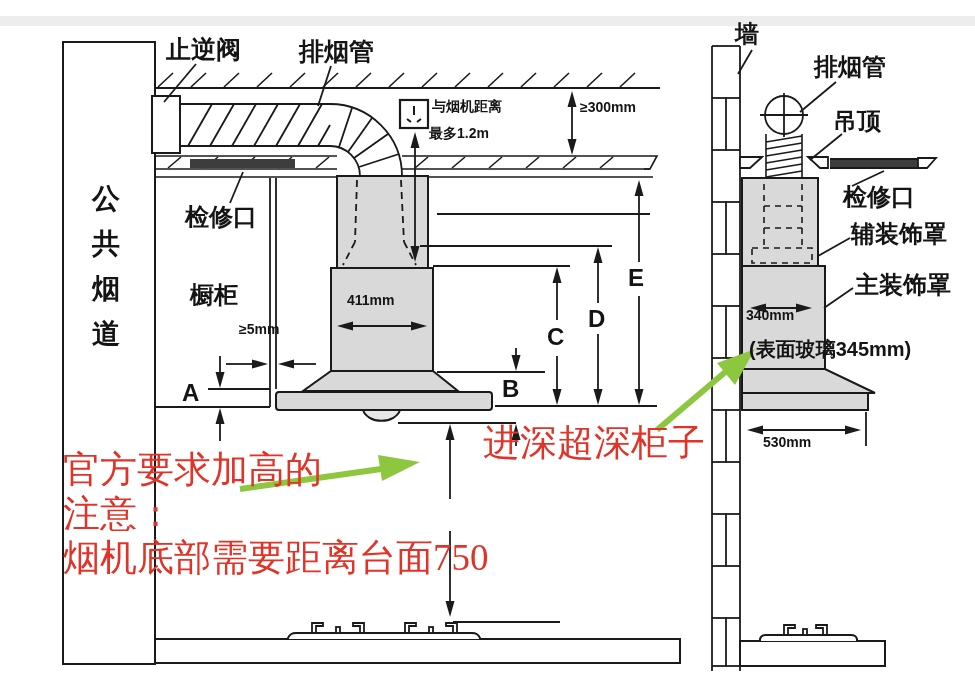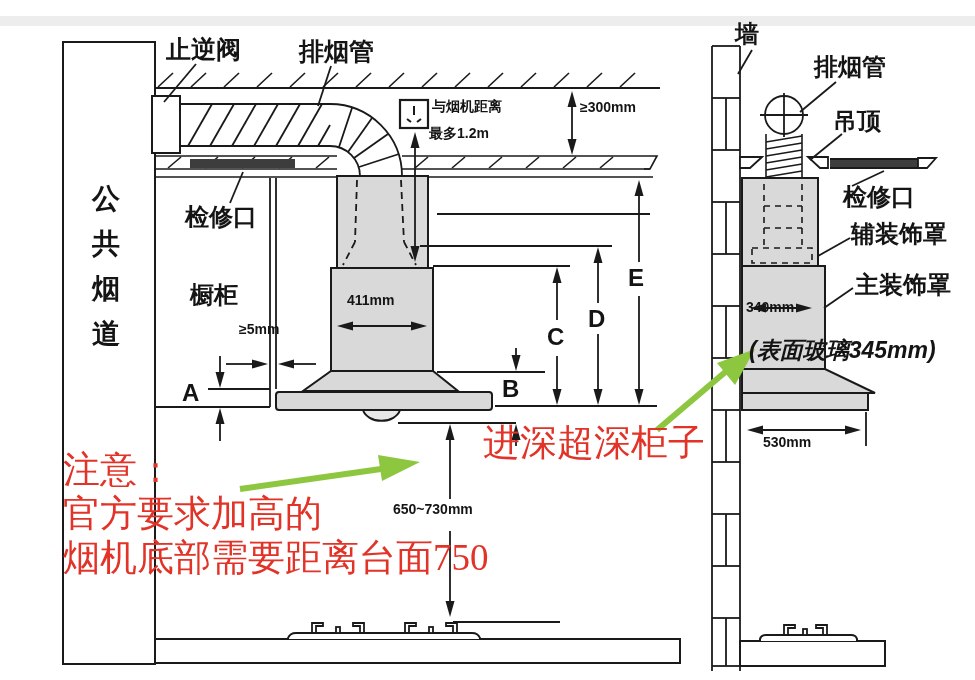--- a/index.html
+++ b/index.html
@@ -4,21 +4,21 @@
 <style>
   html,body{margin:0;padding:0;background:#fff;}
   #stage{position:relative;width:975px;height:680px;background:#fff;overflow:hidden;
          font-family:"Liberation Sans",sans-serif;margin-top:16px;}
   #topstrip{position:absolute;left:0;top:0;width:975px;height:10px;background:#ededed;}
   svg{position:absolute;left:0;top:0;}
   .lbl{position:absolute;font-weight:bold;font-size:14px;color:#141414;white-space:nowrap;
        line-height:1.1;}
   .fs24{font-size:24px;}
   .fs25{font-size:25px;}
-  .fs18{font-size:23px;font-style:italic;}
+  .fs18{font-size:20px;}
   .dimletter{font-size:24px;font-weight:bold;}
   .vtext{width:30px;word-break:break-all;white-space:normal;font-size:28px;line-height:45px;
          text-align:center;}
   .red{position:absolute;color:#e23328;font-family:"Liberation Serif",serif;font-weight:normal;
        font-size:37px;line-height:44px;white-space:nowrap;}
 </style>
 </head>
 <body>
 
 <div id="stage">
@@ -303,34 +303,33 @@
 <div class="lbl" style="left:580px;top:84px">≥300mm</div>
 <div class="lbl fs24" style="left:185px;top:188px">检修口</div>
 <div class="lbl fs24" style="left:190px;top:266px">橱柜</div>
 <div class="lbl" style="left:239px;top:306px">≥5mm</div>
 <div class="lbl" style="left:347px;top:277px">411mm</div>
 <div class="lbl dimletter" style="left:182px;top:364px">A</div>
 <div class="lbl dimletter" style="left:502px;top:360px">B</div>
 <div class="lbl dimletter" style="left:547px;top:308px">C</div>
 <div class="lbl dimletter" style="left:588px;top:290px">D</div>
 <div class="lbl dimletter" style="left:628px;top:249px">E</div>
-<div class="lbl" style="left:393px;top:486px">650~730mm</div>
 
 <div class="lbl fs24" style="left:735px;top:5px">墙</div>
 <div class="lbl fs24" style="left:814px;top:38px">排烟管</div>
 <div class="lbl fs24" style="left:833px;top:92px">吊顶</div>
 <div class="lbl fs24" style="left:843px;top:168px">检修口</div>
 <div class="lbl fs24" style="left:851px;top:205px">辅装饰罩</div>
 <div class="lbl fs24" style="left:855px;top:256px">主装饰罩</div>
-<div class="lbl" style="left:746px;top:284px">340mm</div>
+<div class="lbl" style="left:746px;top:292px">340mm</div>
 <div class="lbl fs18" style="left:749px;top:322px">(表面玻璃345mm)</div>
 <div class="lbl" style="left:763px;top:419px">530mm</div>
 
 <div class="red" style="left:63px;top:432px">
+  <div>官方要求加高的</div>
   <div>注意：</div>
-  <div>官方要求加高的</div>
   <div>烟机底部需要距离台面750</div>
 </div>
 <div class="red" style="left:483px;top:403px;line-height:47px">
   <div>进深超深柜子</div>
 </div>
 
 </div>
 
 </body></html>

